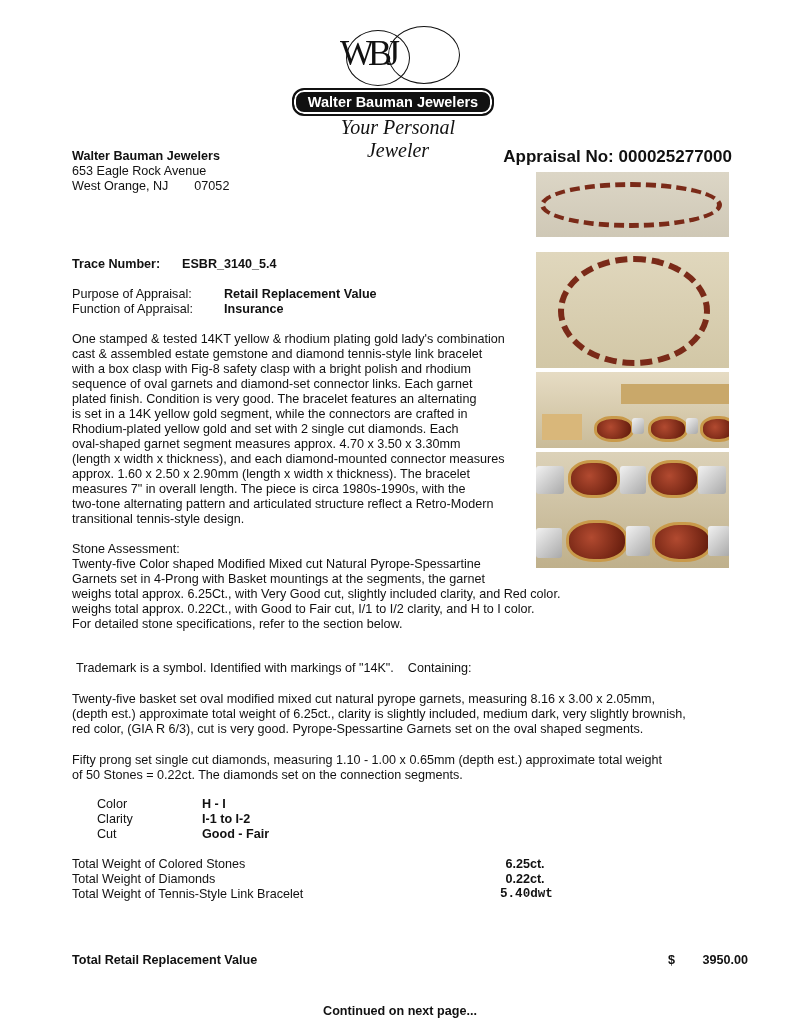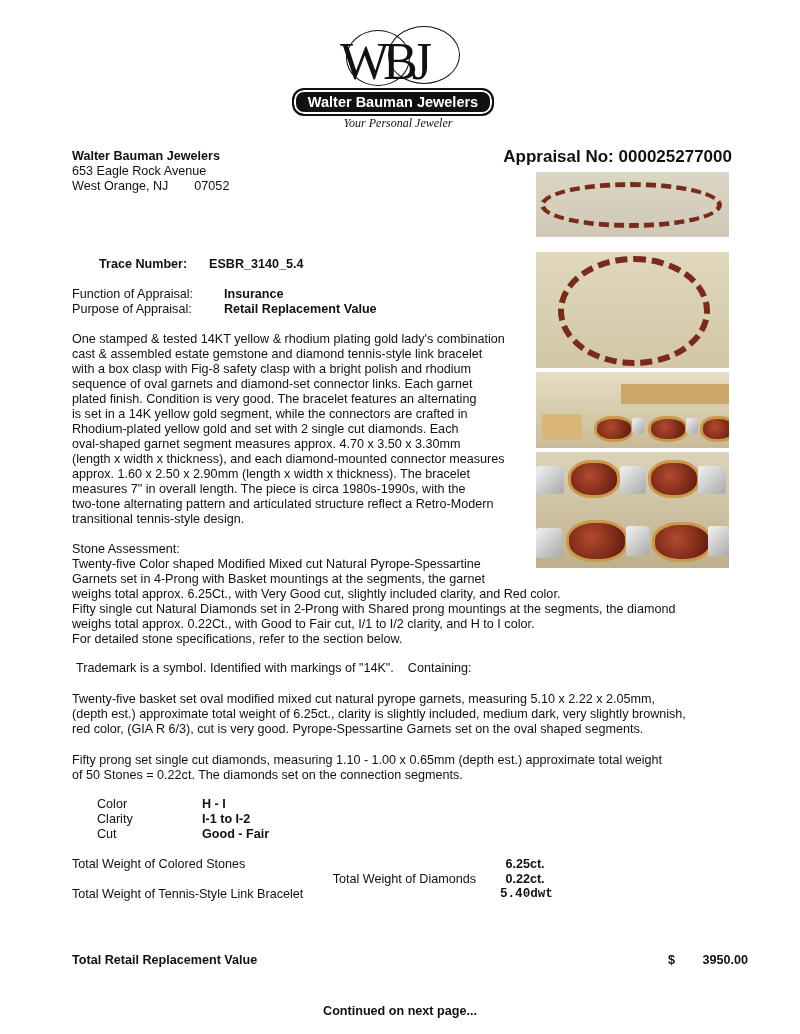--- a/index.html
+++ b/index.html
@@ -7,27 +7,27 @@
          font-family: "Liberation Sans", sans-serif; color: #111; font-size: 12.6px; }
   .abs { position: absolute; }
   .bold { font-weight: bold; }
   .line { line-height: 15px; white-space: nowrap; }
 
   
   #logo { left: 288px; top: 26px; width: 220px; height: 112px; }
   .mono { left: 44px; top: 0; width: 140px; height: 62px; }
   .mono .ring { position: absolute; border: 1.5px solid #111; border-radius: 50%; }
   .mono .letters { position: absolute; left: 8px; top: 6px; font-family: "Liberation Serif", serif;
-                   font-size: 52px; letter-spacing: -6px; color: #111; }
+                   font-size: 36px; letter-spacing: -6px; color: #111; }
   .badge { left: 4px; top: 62px; width: 198px; height: 24px; background: #111; border-radius: 12px;
            border: 2px solid #111; box-shadow: inset 0 0 0 2px #fff; }
   .badge span { display: block; text-align: center; color: #fff; font-weight: bold; font-size: 14.5px;
                 line-height: 24px; }
   .tagline { left: 30px; top: 90px; width: 160px; text-align: center; font-family: "Liberation Serif", serif;
-             font-style: italic; font-size: 12px; color: #111; }
+             font-style: italic; font-size: 20px; color: #111; }
 
   
   .photo { position: absolute; left: 536px; width: 193px; overflow: hidden; background: #d8cfb8; }
   .p1 { top: 172px; height: 65px; background: linear-gradient(#dcd6c6, #cfc8b6); }
   .p2 { top: 252px; height: 116px; background: linear-gradient(#e0d7bd, #d2c7a6); }
   .p3 { top: 372px; height: 76px; background: linear-gradient(#e6dcc4, #c9bb98); }
   .p4 { top: 452px; height: 116px; background: linear-gradient(#dcd2b9, #bfb08b); }
   .bracelet-oval { position: absolute; border-radius: 50%; border: 6px dashed #7a2a18; }
   .gem { position: absolute; border-radius: 45%; background: radial-gradient(circle at 40% 40%, #b24a30, #5a1608);
          border: 3px solid #c99a4a; }
@@ -83,27 +83,27 @@
   <div class="dia" style="left:84px;top:14px;width:26px;height:28px;"></div>
   <div class="gem" style="left:112px;top:8px;width:46px;height:32px;"></div>
   <div class="dia" style="left:162px;top:14px;width:28px;height:28px;"></div>
   <div class="dia" style="left:0px;top:76px;width:26px;height:30px;"></div>
   <div class="gem" style="left:30px;top:68px;width:56px;height:36px;"></div>
   <div class="dia" style="left:90px;top:74px;width:24px;height:30px;"></div>
   <div class="gem" style="left:116px;top:70px;width:54px;height:34px;"></div>
   <div class="dia" style="left:172px;top:74px;width:22px;height:30px;"></div>
 </div>
 
-<div class="abs line bold" style="left:72px;top:257px;margin-left:27px;">
+<div class="abs line bold" style="left:72px;top:257px;">
   <span style="display:inline-block;width:110px;">Trace Number:</span><span>ESBR_3140_5.4</span>
 </div>
 
 <div class="abs" style="left:72px;top:287px;">
+  <div class="line"><span style="display:inline-block;width:152px;">Purpose of Appraisal:</span><span class="bold">Retail Replacement Value</span></div>
   <div class="line"><span style="display:inline-block;width:152px;">Function of Appraisal:</span><span class="bold">Insurance</span></div>
-  <div class="line"><span style="display:inline-block;width:152px;">Purpose of Appraisal:</span><span class="bold">Retail Replacement Value</span></div>
 </div>
 
 <div class="abs" style="left:72px;top:332px;">
   <div class="line">One stamped &amp; tested 14KT yellow &amp; rhodium plating gold lady's combination</div>
   <div class="line">cast &amp; assembled estate gemstone and diamond tennis-style link bracelet</div>
   <div class="line">with a box clasp with Fig-8 safety clasp with a bright polish and rhodium</div>
   <div class="line">sequence of oval garnets and diamond-set connector links. Each garnet</div>
   <div class="line">plated finish. Condition is very good. The bracelet features an alternating</div>
   <div class="line">is set in a 14K yellow gold segment, while the connectors are crafted in</div>
   <div class="line">Rhodium-plated yellow gold and set with 2 single cut diamonds. Each</div>
@@ -113,50 +113,49 @@
   <div class="line">measures 7" in overall length. The piece is circa 1980s-1990s, with the</div>
   <div class="line">two-tone alternating pattern and articulated structure reflect a Retro-Modern</div>
   <div class="line">transitional tennis-style design.</div>
 </div>
 
 <div class="abs" style="left:72px;top:542px;">
   <div class="line">Stone Assessment:</div>
   <div class="line">Twenty-five Color shaped Modified Mixed cut Natural Pyrope-Spessartine</div>
   <div class="line">Garnets set in 4-Prong with Basket mountings at the segments, the garnet</div>
   <div class="line">weighs total approx. 6.25Ct., with Very Good cut, slightly included clarity, and Red color.</div>
-  <div class="line">Fifty single cut Natural Diamonds set in 2-Prong with Shared prong mountings at the segments, the diamond</div>
   <div class="line">weighs total approx. 0.22Ct., with Good to Fair cut, I/1 to I/2 clarity, and H to I color.</div>
   <div class="line">For detailed stone specifications, refer to the section below.</div>
 </div>
 
 <div class="abs line" style="left:76px;top:661px;white-space:pre;">Trademark is a symbol. Identified with markings of "14K".    Containing:</div>
 
 <div class="abs" style="left:72px;top:692px;">
-  <div class="line">Twenty-five basket set oval modified mixed cut natural pyrope garnets, measuring 5.10 x 2.22 x 2.05mm,</div>
+  <div class="line">Twenty-five basket set oval modified mixed cut natural pyrope garnets, measuring 8.16 x 3.00 x 2.05mm,</div>
   <div class="line">(depth est.) approximate total weight of 6.25ct., clarity is slightly included, medium dark, very slightly brownish,</div>
   <div class="line">red color, (GIA R 6/3), cut is very good. Pyrope-Spessartine Garnets set on the oval shaped segments.</div>
 </div>
 
 <div class="abs" style="left:72px;top:753px;">
   <div class="line">Fifty prong set single cut diamonds, measuring 1.10 - 1.00 x 0.65mm (depth est.) approximate total weight</div>
   <div class="line">of 50 Stones = 0.22ct. The diamonds set on the connection segments.</div>
 </div>
 
 <div class="abs" style="left:97px;top:797px;">
   <div class="line"><span style="display:inline-block;width:105px;">Color</span><span class="bold">H - I</span></div>
   <div class="line"><span style="display:inline-block;width:105px;">Clarity</span><span class="bold">I-1 to I-2</span></div>
   <div class="line"><span style="display:inline-block;width:105px;">Cut</span><span class="bold">Good - Fair</span></div>
 </div>
 
 <div class="abs" style="left:72px;top:857px;width:478px;">
   <div class="line" style="display:flex;justify-content:space-between;">
       <span>Total Weight of Colored Stones</span>
       <span class="bold" style="width:50px;text-align:center;">6.25ct.</span>
     </div>
-  <div class="line" style="display:flex;justify-content:flex-end;gap:24px;">
+  <div class="line" style="display:flex;justify-content:space-between;">
       <span>Total Weight of Diamonds</span>
       <span class="bold" style="width:50px;text-align:center;">0.22ct.</span>
     </div>
   <div class="line" style="display:flex;justify-content:space-between;">
       <span>Total Weight of Tennis-Style Link Bracelet</span>
       <span class="bold" style="width:50px;text-align:center;font-family:Liberation Mono, monospace;">5.40dwt</span>
     </div>
 </div>
 
 <div class="abs line bold total-row">

